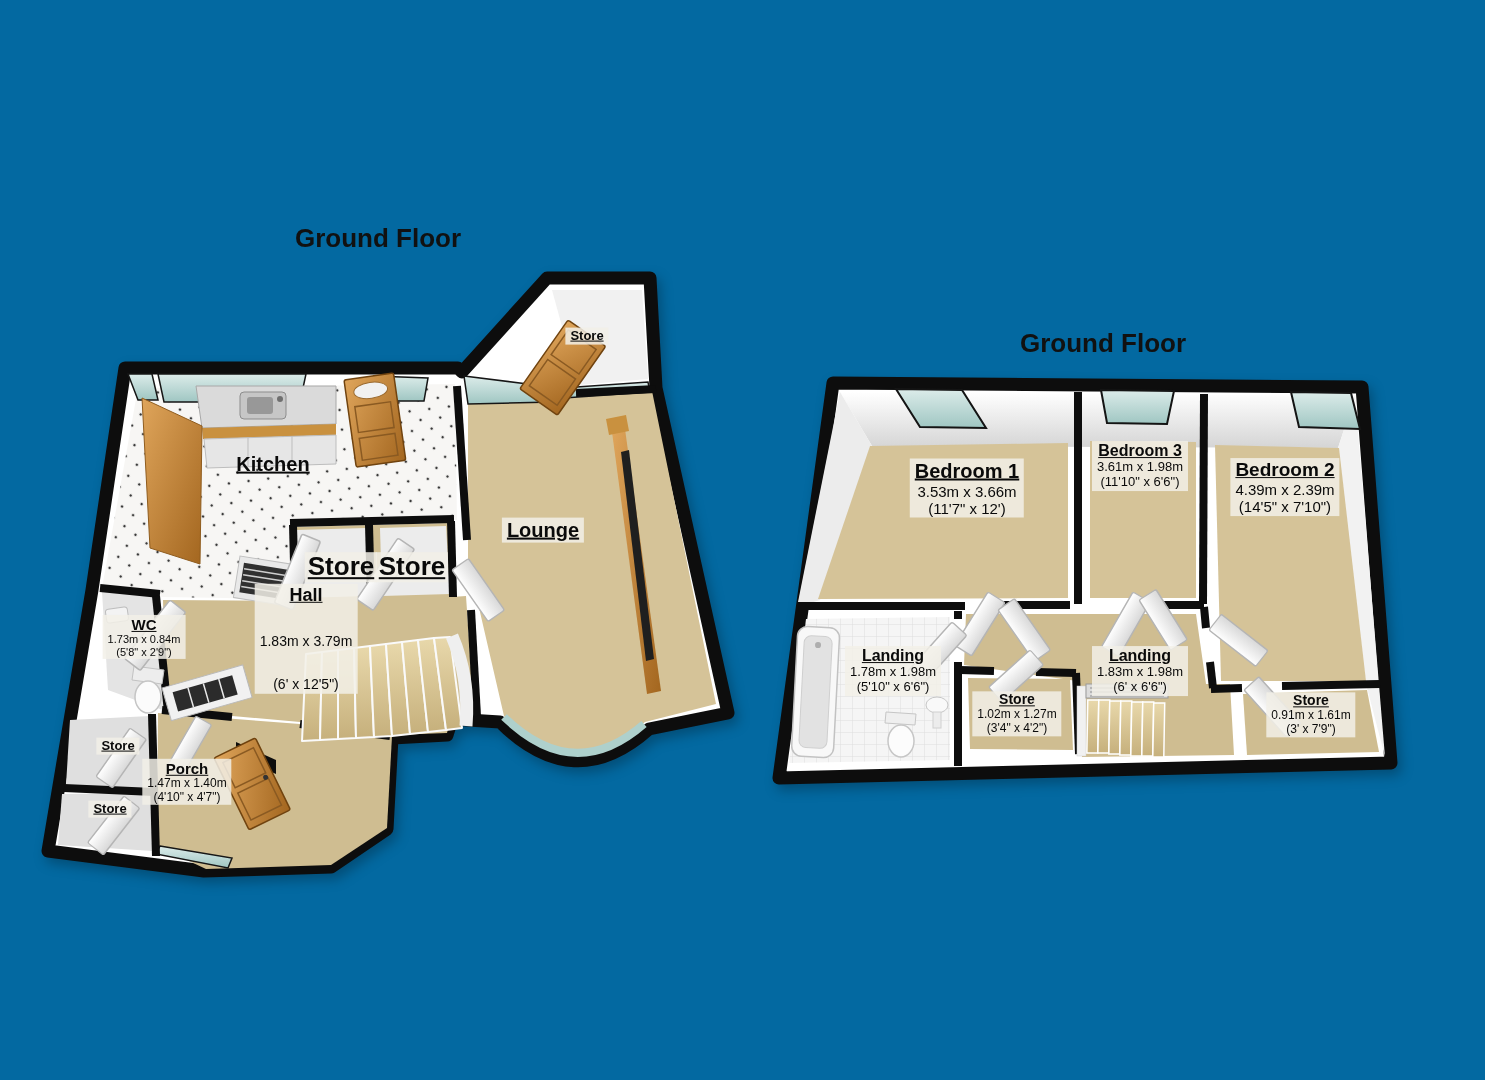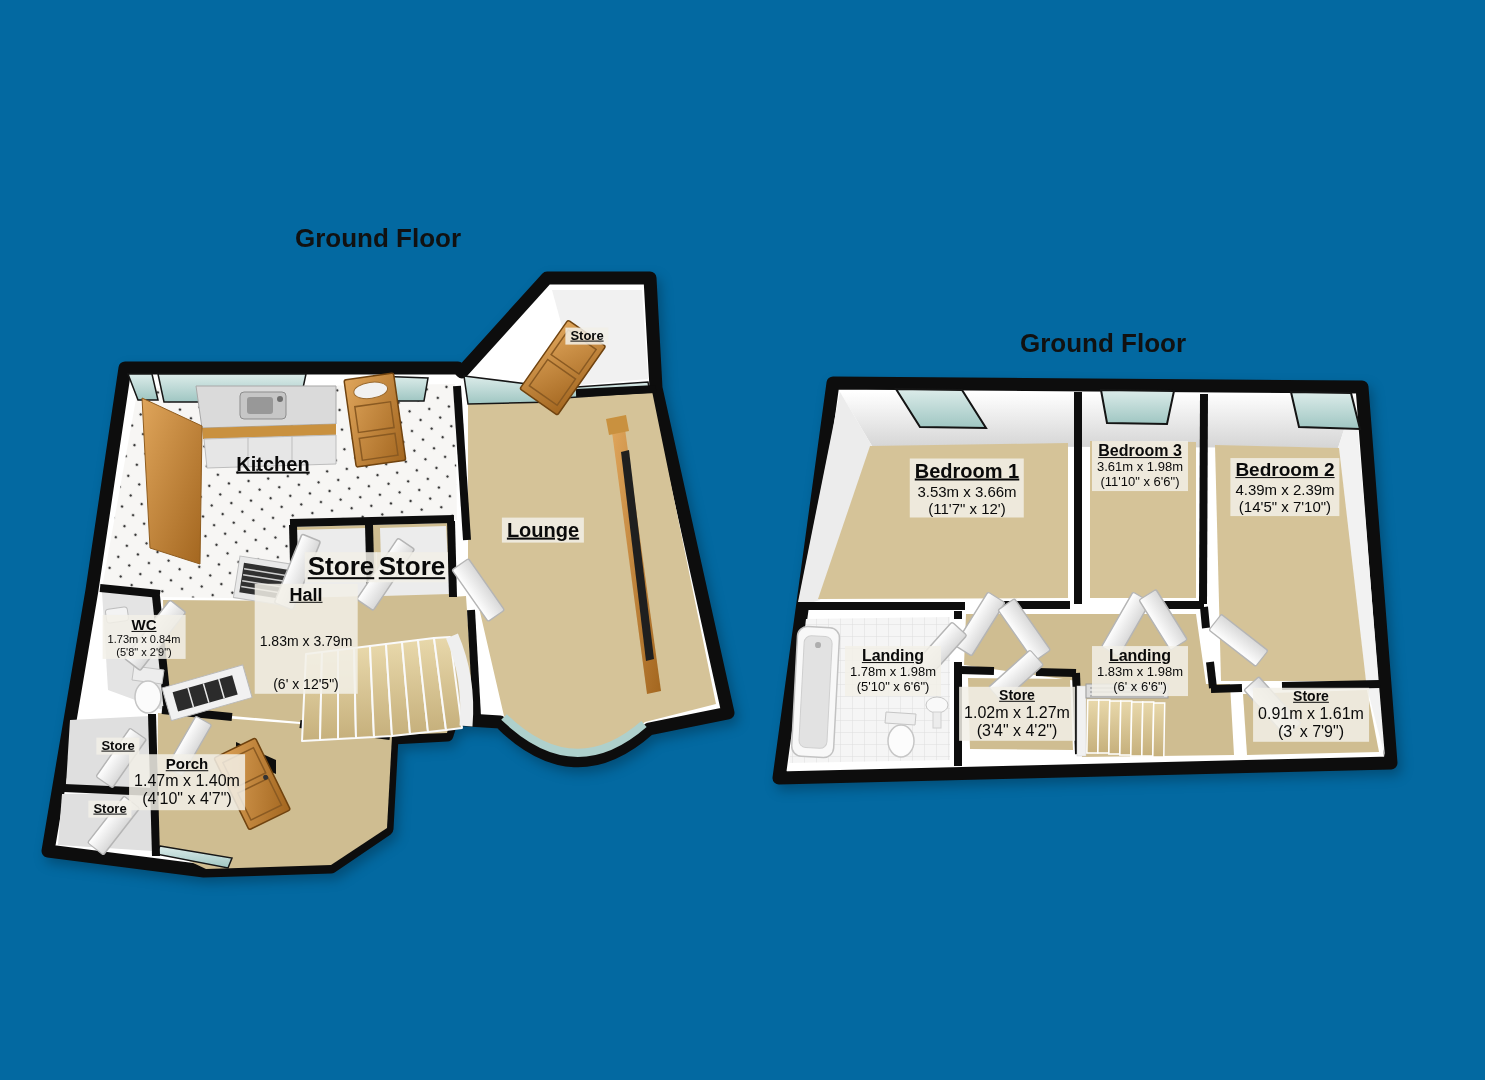--- a/index.html
+++ b/index.html
@@ -18,21 +18,21 @@
     background:rgba(242,240,232,0.85);
     color:#0a0a0a;text-align:center;line-height:1.14;
     padding:1px 5px;white-space:nowrap;
   }
   .lbl .nm{display:block;font-weight:700;text-decoration:underline;}
   .lbl .dm{display:block;font-weight:400;}
   .nm26 .nm{font-size:26px;} .nm20 .nm{font-size:20px;} .nm19 .nm{font-size:19px;}
   .nm18 .nm{font-size:18px;} .nm16 .nm{font-size:16px;} .nm15 .nm{font-size:15px;}
   .nm14 .nm{font-size:14px;} .nm13 .nm{font-size:13px;}
   .dm15 .dm{font-size:15px;} .dm14 .dm{font-size:14px;margin-top:28px;} .dm13 .dm{font-size:13px;}
-  .dm12 .dm{font-size:16px;} .dm11 .dm{font-size:11px;}
+  .dm12 .dm{font-size:12px;} .dm11 .dm{font-size:11px;}
 </style>
 </head>
 <body>
 
 <div id="stage">
 
 <svg id="plan-svg" width="1485" height="1080" viewBox="0 0 1485 1080">
   <defs>
     <linearGradient id="wallShade" x1="0" y1="0" x2="0" y2="1">
       <stop offset="0" stop-color="#ffffff"></stop>

